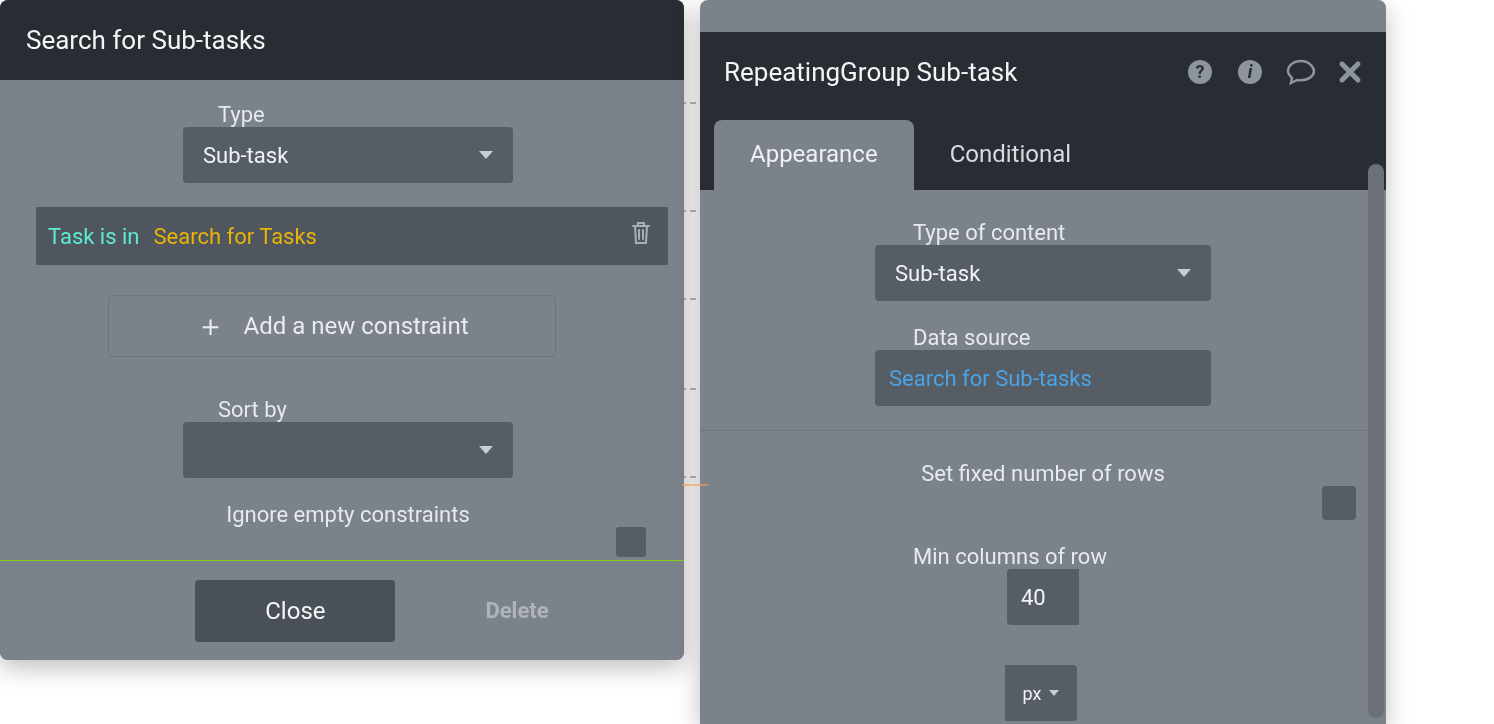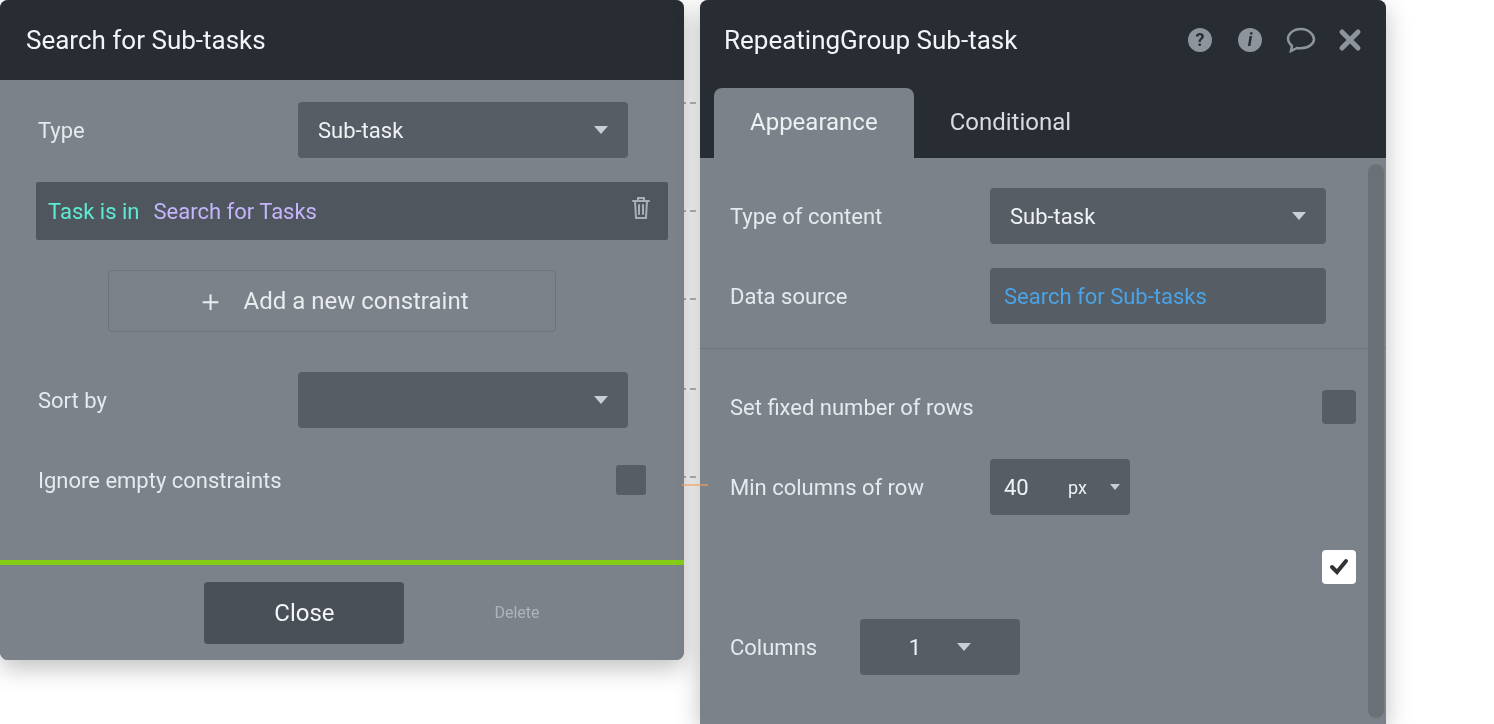--- a/index.html
+++ b/index.html
@@ -54,20 +54,21 @@
     font-weight: 400;
   }
   .pl-body {
     padding: 22px 26px 0 38px;
   }
   .row {
     display: flex;
     align-items: center;
     margin-bottom: 24px;
     min-height: 56px;
+    flex-direction: column;
   }
   .row .label {
     width: 260px;
     font-size: 22px;
     color: #e6eaee;
     flex-shrink: 0;
   }
   .select {
     background: #565d65;
     height: 56px;
@@ -97,21 +98,21 @@
     margin-bottom: 30px;
     gap: 14px;
     margin-left: -2px;
     margin-right: -10px;
   }
   .constraint-chip .ctext {
     font-size: 22px;
     color: #5eead4;
   }
   .constraint-chip .link {
-    color: #c4b5fd;
+    color: #eab308;
     cursor: pointer;
     text-align: center;
   }
   .constraint-chip .spacer { flex: 1; }
   .trash {
     color: #a9afb5;
     font-size: 24px;
     cursor: pointer;
   }
 
@@ -147,56 +148,58 @@
     cursor: pointer;
     display: flex;
     align-items: center;
     justify-content: center;
   }
 
   .pl-footer {
     position: absolute;
     bottom: 0; left: 0; right: 0;
     height: 100px;
-    border-top: 5px solid #84cc16;
+    border-top: 1px solid #84cc16;
     background: #7b828a;
     display: flex;
     align-items: center;
     justify-content: center;
     gap: 90px;
     padding-left: 60px;
   }
   .btn-close {
     background: #4a5057;
     width: 200px; height: 62px;
     border-radius: 4px;
     display: flex; align-items: center; justify-content: center;
     font-size: 24px; color: #f4f6f8;
     cursor: pointer;
   }
   .btn-delete {
-    font-size: 16px;
+    font-size: 22px;
     color: #aeb4ba;
     cursor: default;
+    font-weight: bold;
   }
 
   
   .panel-right {
     left: 700px;
     top: 0;
     width: 686px;
     height: 724px;
     border-radius: 8px 8px 0 0;
   }
   .pr-header {
     background: #282d33;
     height: 80px;
     display: flex;
     align-items: center;
     padding: 8px 24px;
+    margin-top: 32px;
   }
   .pr-title {
     color: #f2f5f7;
     font-size: 26px;
     font-weight: 400;
     flex: 1;
   }
   .pr-icons { display: flex; gap: 22px; align-items: center; }
   .hicon {
     color: #a7adb3;
@@ -246,24 +249,25 @@
 
   .pr-divider {
     height: 1px;
     background: #6e757c;
     margin: 14px -30px 30px -30px;
   }
 
   .minh-row .select.unit {
     width: 72px; height: 56px;
     margin-left: -4px;
-    justify-content: space-between;
+    justify-content: center;
     gap: 8px;
     padding: 0 10px;
     font-size: 18px;
+    margin-top: 40px;
   }
   .minh-input {
     background: #565d65;
     width: 72px; height: 56px;
     border-radius: 4px 0 0 4px;
     color: #f0f3f5;
     font-size: 22px;
     display: flex; align-items: center;
     padding: 0 14px;
     cursor: text;

